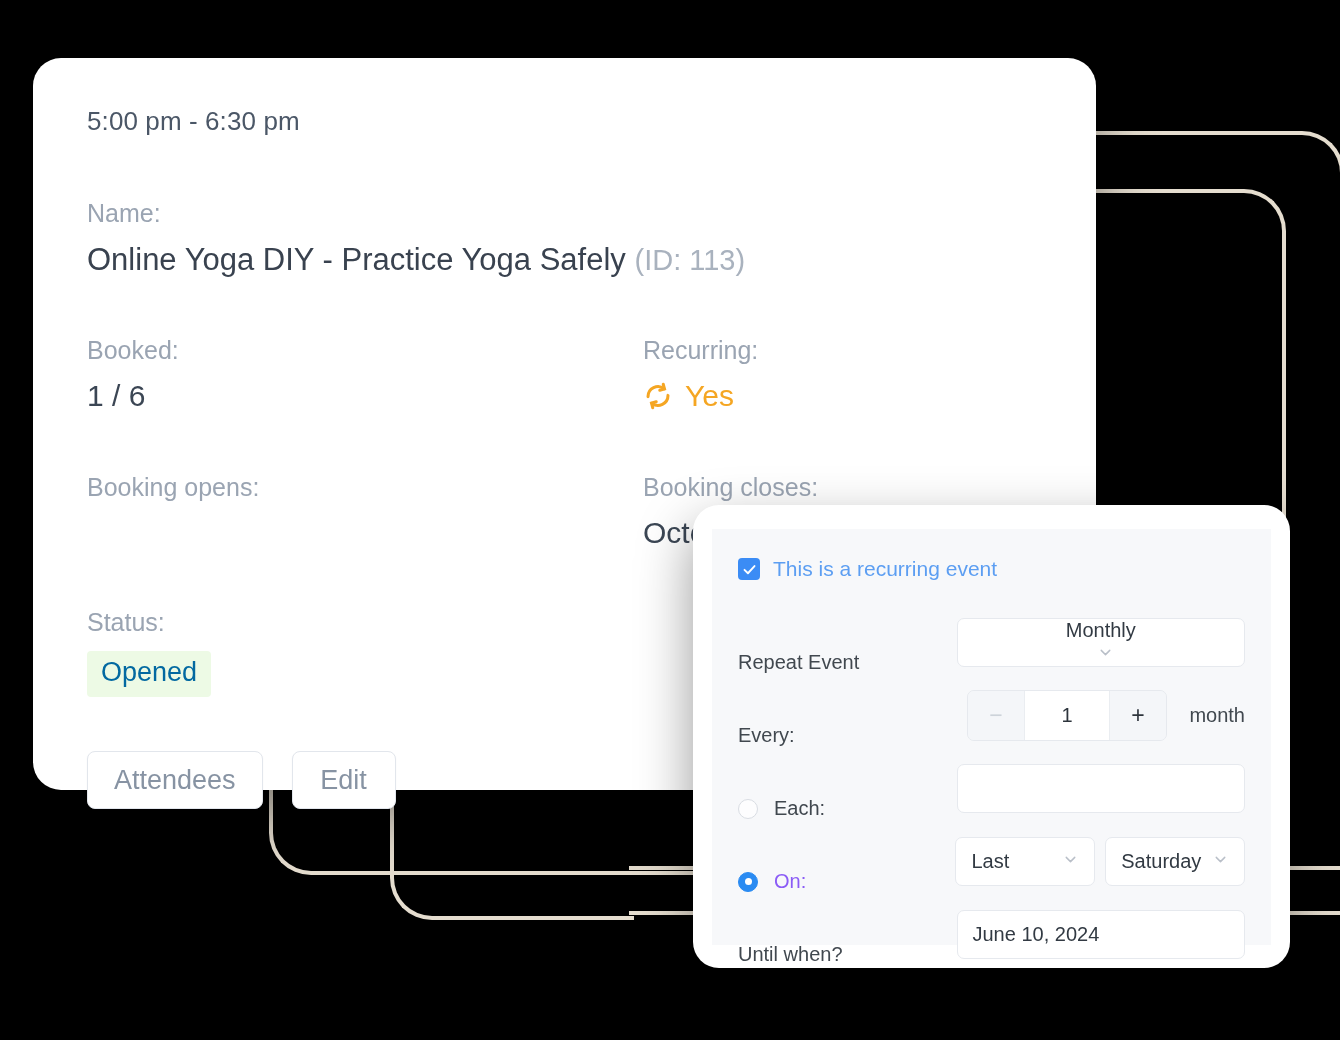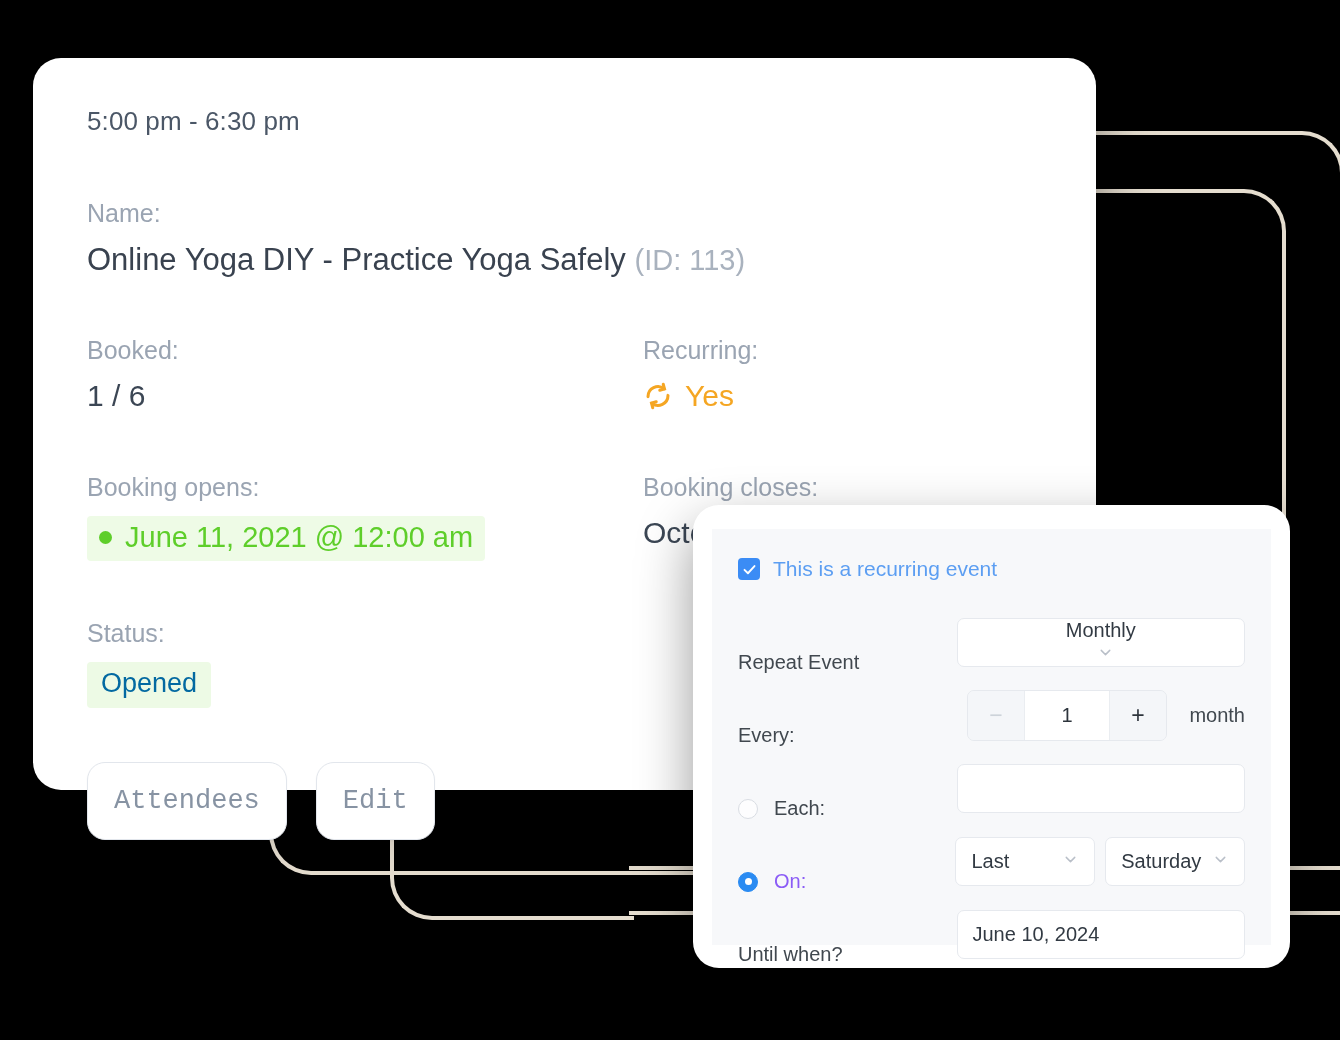--- a/index.html
+++ b/index.html
@@ -153,26 +153,26 @@
   }
 
   .btn-row {
     display: flex;
     gap: 29px;
     margin-top: 54px;
   }
   .btn {
     background: #ffffff;
     border: 1px solid #e2e6ec;
-    border-radius: 18px;
+    border-radius: 8px;
     color: #8793a3;
     font-size: 27px;
-    font-family: Liberation Mono, monospace;
+    font-family: Liberation Sans, sans-serif;
     padding: 0 26px;
-    height: 78px;
+    height: 58px;
     min-width: 104px;
     cursor: pointer;
     box-shadow: 0 1px 2px rgba(16,24,40,0.04);
   }
 
   
   #recurring-card {
     position: absolute;
     left: 693px;
     top: 505px;
@@ -355,24 +355,20 @@
               </svg>
             </span>
             <span>Yes</span>
           </div>
         </div>
       </div>
 
       <div class="two-col row-gap">
         <div class="col-left">
           <div class="field-label">Booking opens:</div>
-          <div class="highlight-green">
-            <span class="green-dot"></span>
-            <span>June 11, 2021 @ 12:00 am</span>
-          </div>
         </div>
         <div class="col-right">
           <div class="field-label">Booking closes:</div>
           <div class="field-value">October 28, 2022 @ 5:00 pm</div>
         </div>
       </div>
 
       <div>
         <div class="field-label">Status:</div>
         <div class="status-pill">Opened</div>

